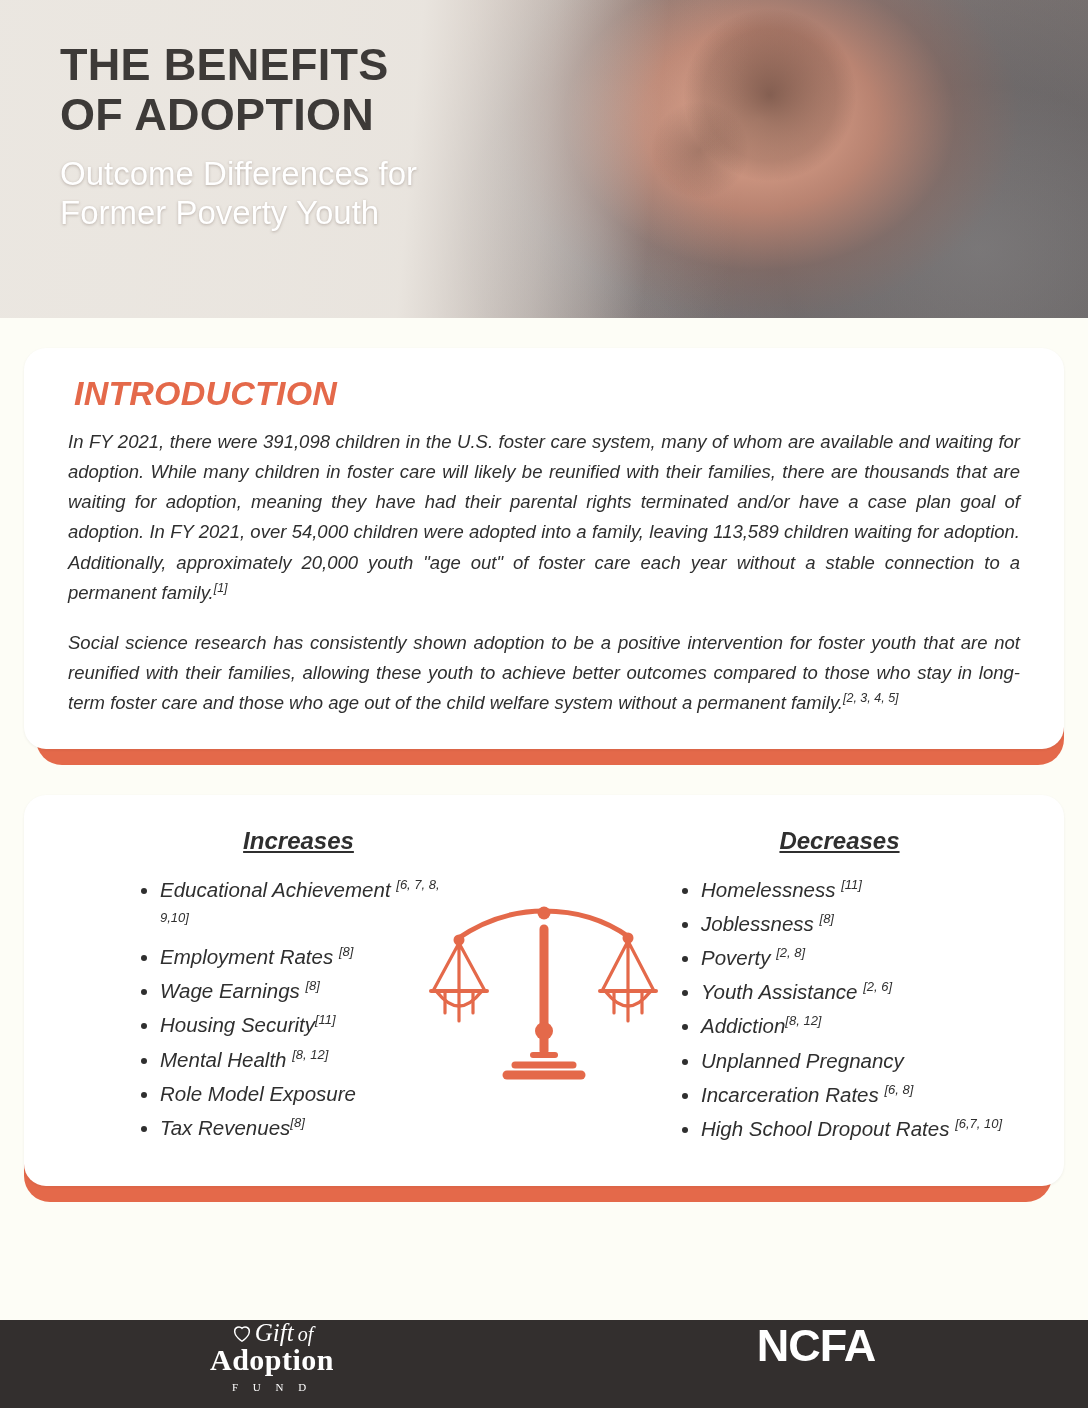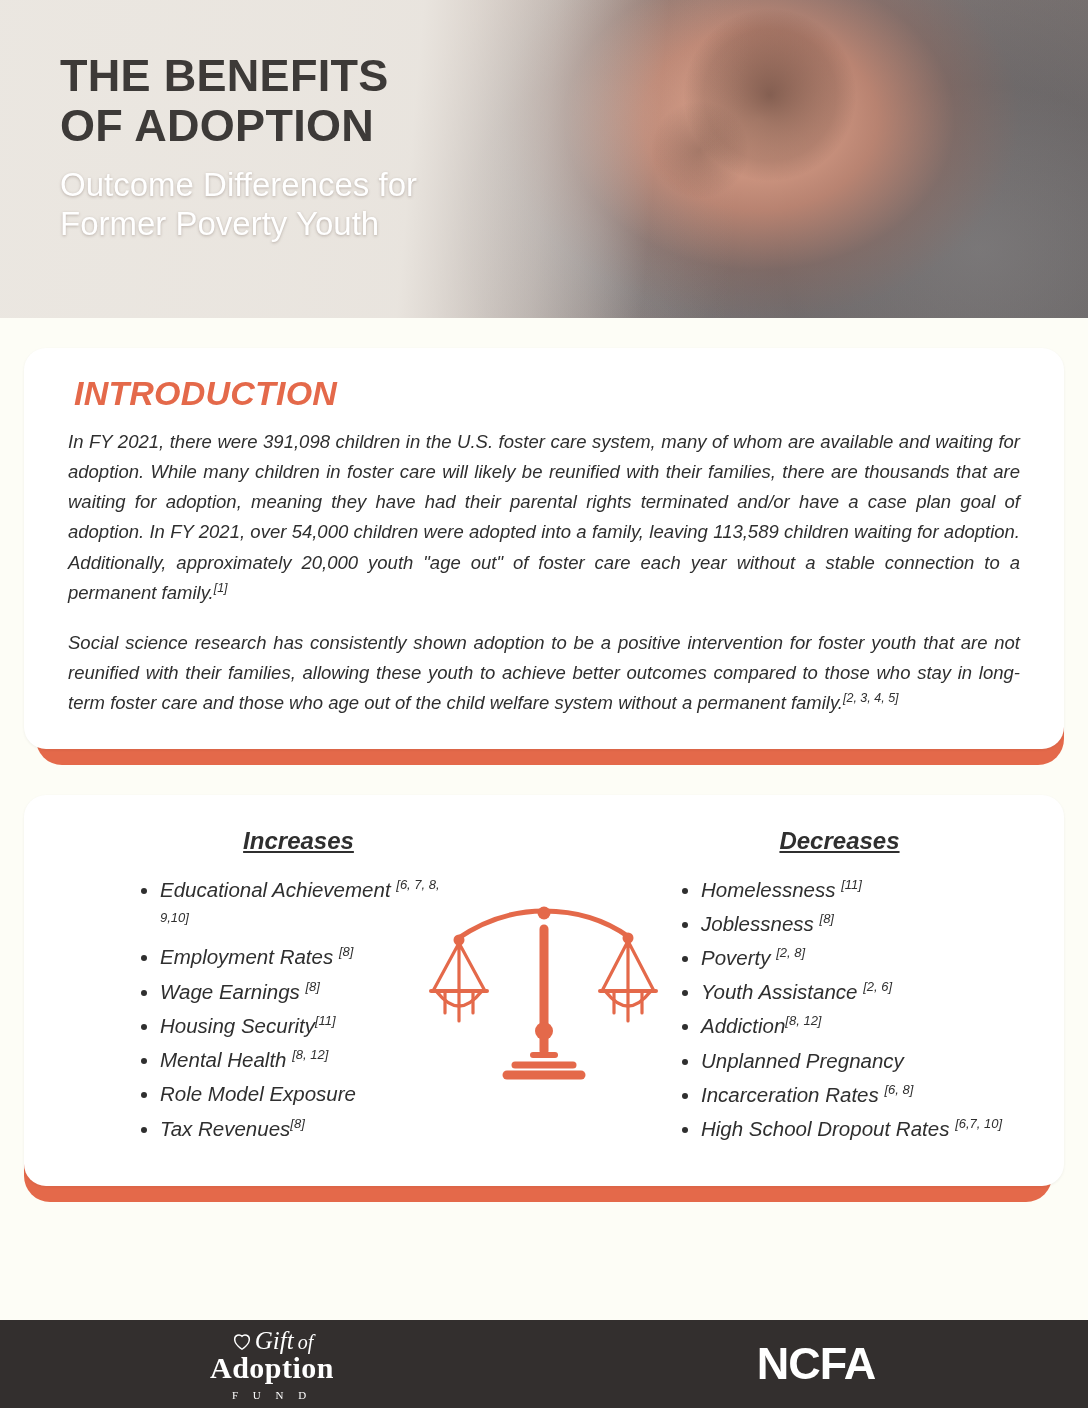--- a/index.html
+++ b/index.html
@@ -40,21 +40,21 @@
       radial-gradient(circle 70px at 700px 150px, rgba(40,28,24,0.25) 0%, rgba(0,0,0,0) 70%);
   }
   .header-scrim {
     position: absolute;
     inset: 0;
     background: linear-gradient(95deg, rgba(236,232,226,0.97) 0%, rgba(236,232,226,0.95) 38%, rgba(230,224,218,0.55) 50%, rgba(200,190,185,0.05) 60%, rgba(0,0,0,0) 68%);
   }
   .header-text {
     position: absolute;
     left: 60px;
-    top: 51px;
+    top: 40px;
     z-index: 3;
   }
   .title-main {
     font-size: 45px;
     font-weight: bold;
     line-height: 1.12;
     letter-spacing: 0.3px;
     color: #3d3a38;
     margin: 0;
   }
@@ -104,21 +104,20 @@
   }
   .body-text:last-child { margin-bottom: 0; }
   sup.ref { font-size: 12.5px; vertical-align: super; }
 
   
   .impact-cols {
     display: flex;
     justify-content: space-between;
     position: relative;
     margin-top: 6px;
-    align-items: center;
   }
   .col { width: 345px; }
   .col-left { margin-left: 58px; }
   .col-right { margin-right: 8px; }
   .col-head {
     text-align: center;
     font-size: 24px;
     font-weight: bold;
     text-decoration: underline;
     color: #2f2f2f;
@@ -150,21 +149,21 @@
 
   
   .footer {
     position: absolute;
     left: 0;
     bottom: 0;
     width: 100%;
     height: 88px;
     background: #332f2e;
     display: flex;
-    align-items: center;
+    align-items: flex-start;
   }
   .footer-left {
     width: 50%;
     display: flex;
     justify-content: center;
     align-items: center;
   }
   .footer-right {
     width: 50%;
     display: flex;

